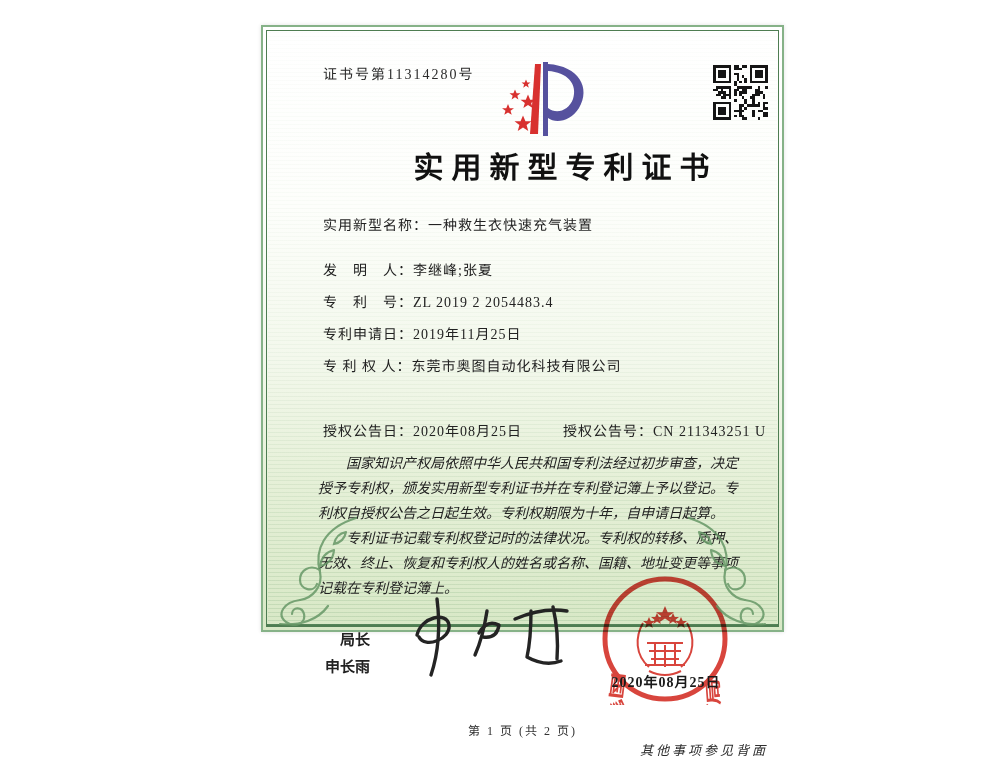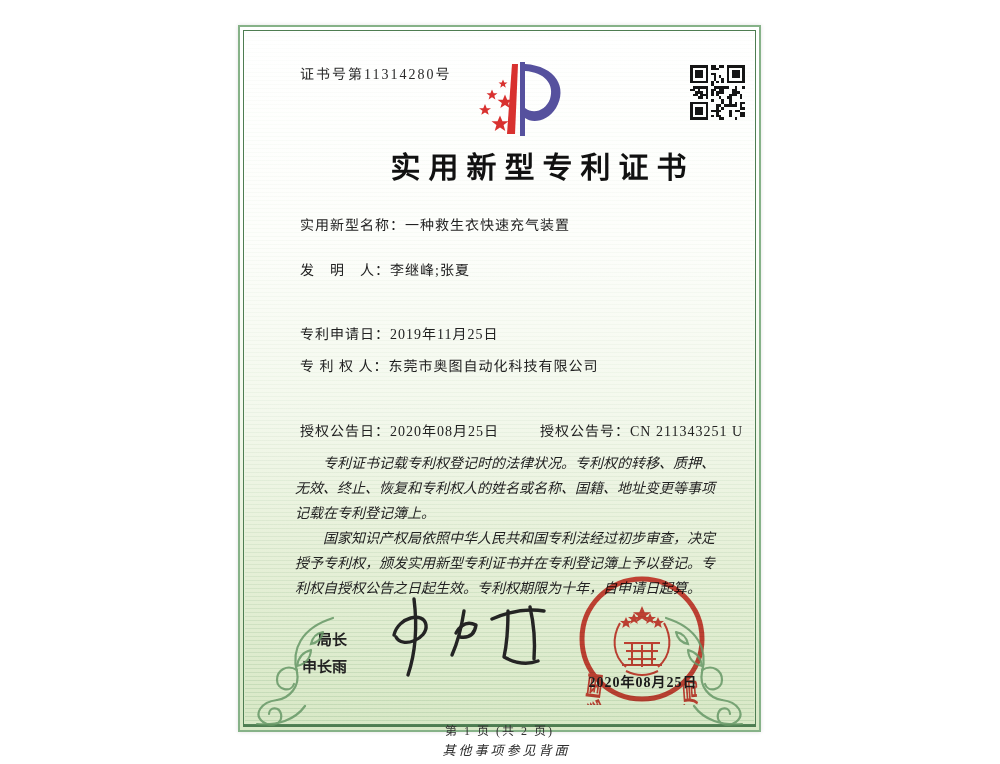--- a/index.html
+++ b/index.html
@@ -2,21 +2,21 @@
 <html lang="zh-CN"><head>
 <meta charset="utf-8">
 <style>
   html,body{margin:0;padding:0;}
   body{
     width:1000px;height:764px;background:#ffffff;position:relative;overflow:hidden;
     font-family:"Liberation Serif","DejaVu Serif",serif;color:#1c1c1c;
   }
   
   .scan{
-    position:absolute;left:238px;top:25px;width:523px;height:707px;
+    position:absolute;left:261px;top:25px;width:523px;height:607px;
     background:linear-gradient(180deg,#ffffff 0%,#fdfefb 30%,#f3f8ec 55%,#e6f0d8 75%,#d8e8c6 100%);
     border:2px solid #86b288;box-sizing:border-box;
     box-shadow:0 0 4px rgba(0,0,0,.12);
   }
   .scan::before{
     content:"";position:absolute;inset:3px;border:1px solid #4e7d52;border-bottom-width:3px;pointer-events:none;
   }
   .waves{
     position:absolute;inset:5px;pointer-events:none;
     background:repeating-linear-gradient(0deg,rgba(110,160,110,.22) 0 1px,rgba(255,255,255,0) 1px 4px);
@@ -45,21 +45,21 @@
     font-size:15px;font-weight:700;line-height:27px;color:#222;text-align:right;}
   .signature{position:absolute;left:132px;top:566px;width:180px;height:85px;}
   .seal{position:absolute;left:336px;top:546px;width:132px;height:132px;mix-blend-mode:multiply;opacity:.93;}
   .seal-date{position:absolute;left:338px;top:644px;width:130px;text-align:center;
     font-size:14px;letter-spacing:1px;color:#1a1a1a;font-weight:600;}
   .page-footer{position:absolute;left:0;top:694px;width:100%;text-align:center;font-size:12px;letter-spacing:2px;color:#333;}
   .ornament{position:absolute;bottom:4px;width:96px;height:112px;opacity:.85;}
   .orn-left{left:3px;}
   .orn-right{right:3px;transform:scaleX(-1);}
   .back-note{
-    position:absolute;left:245px;top:740px;width:523px;text-align:center;
+    position:absolute;left:245px;top:740px;width:523px;text-align:right;
     font-size:13px;letter-spacing:3px;color:#2e2e2e;font-style:italic;
   }
 </style>
 </head>
 <body>
 
 <div class="scan">
   <div class="waves"></div>
 
   <div class="cert-no">证书号第11314280号</div>
@@ -292,35 +292,38 @@
     </svg>
 
   <div class="title">实用新型专利证书</div>
 
   <div class="row r0">
     <span class="lbl">实用新型名称：</span><span>一种救生衣快速充气装置</span>
   </div>
   <div class="row r1">
     <span class="lbl">发　明　人：</span><span>李继峰;张夏</span>
   </div>
+  <div class="row r2">
+    <span class="lbl">专　利　号：</span><span>ZL 2019 2 2054483.4</span>
+  </div>
   <div class="row r3">
     <span class="lbl">专利申请日：</span><span>2019年11月25日</span>
   </div>
   <div class="row r4">
     <span class="lbl">专 利 权 人：</span><span>东莞市奥图自动化科技有限公司</span>
   </div>
 
   <div class="grant">
     <span class="g1"><span>授权公告日：</span><span>2020年08月25日</span></span>
     <span class="g2"><span>授权公告号：</span><span>CN 211343251 U</span></span>
   </div>
 
   <div class="bodytext">
+    <p>国家知识产权局依照中华人民共和国专利法经过初步审查，决定授予专利权，颁发实用新型专利证书并在专利登记簿上予以登记。专利权自授权公告之日起生效。专利权期限为十年，自申请日起算。</p>
     <p>专利证书记载专利权登记时的法律状况。专利权的转移、质押、无效、终止、恢复和专利权人的姓名或名称、国籍、地址变更等事项记载在专利登记簿上。</p>
-    <p>国家知识产权局依照中华人民共和国专利法经过初步审查，决定授予专利权，颁发实用新型专利证书并在专利登记簿上予以登记。专利权自授权公告之日起生效。专利权期限为十年，自申请日起算。</p>
   </div>
 
   <div class="director">
     <div>局长</div>
     <div>申长雨</div>
   </div>
 
   <svg class="signature" viewBox="0 0 180 85">
     <g fill="none" stroke="#242424" stroke-width="3.4" stroke-linecap="round" stroke-linejoin="round">
       <path d="M22,42 C26,24 52,18 54,32 C56,46 30,56 24,44"></path>

